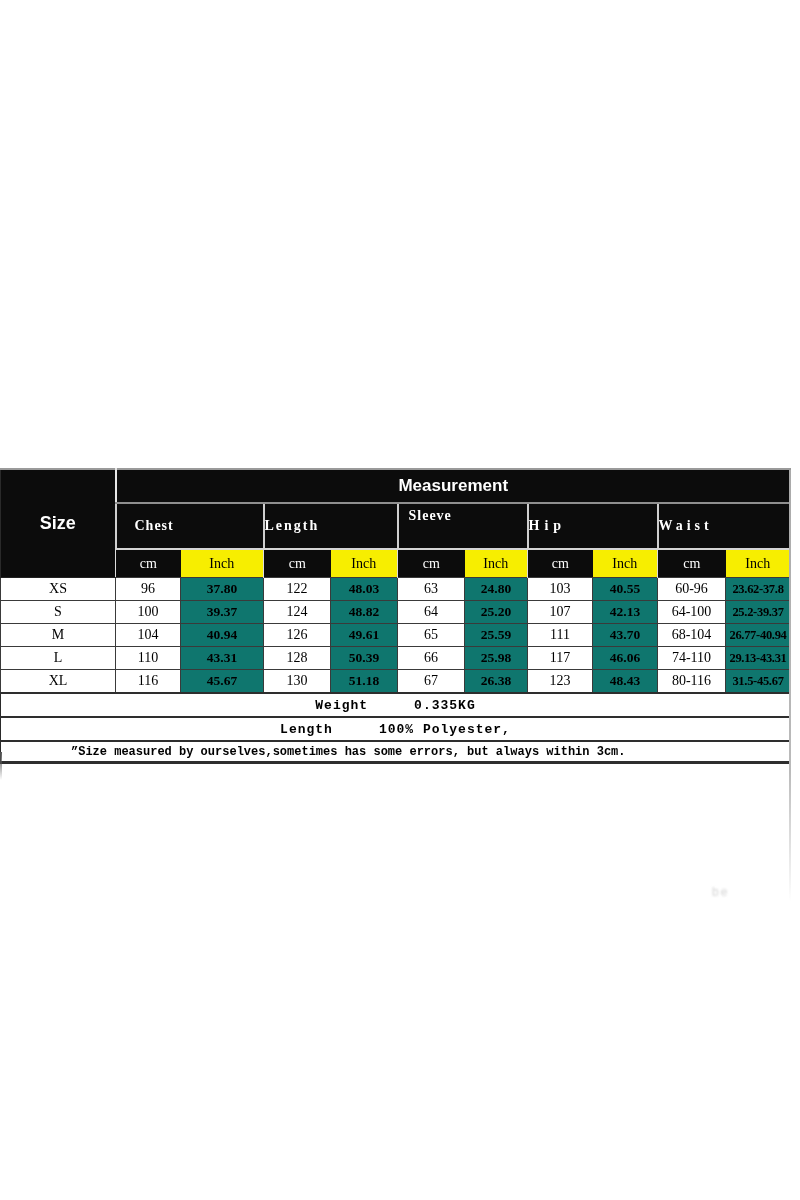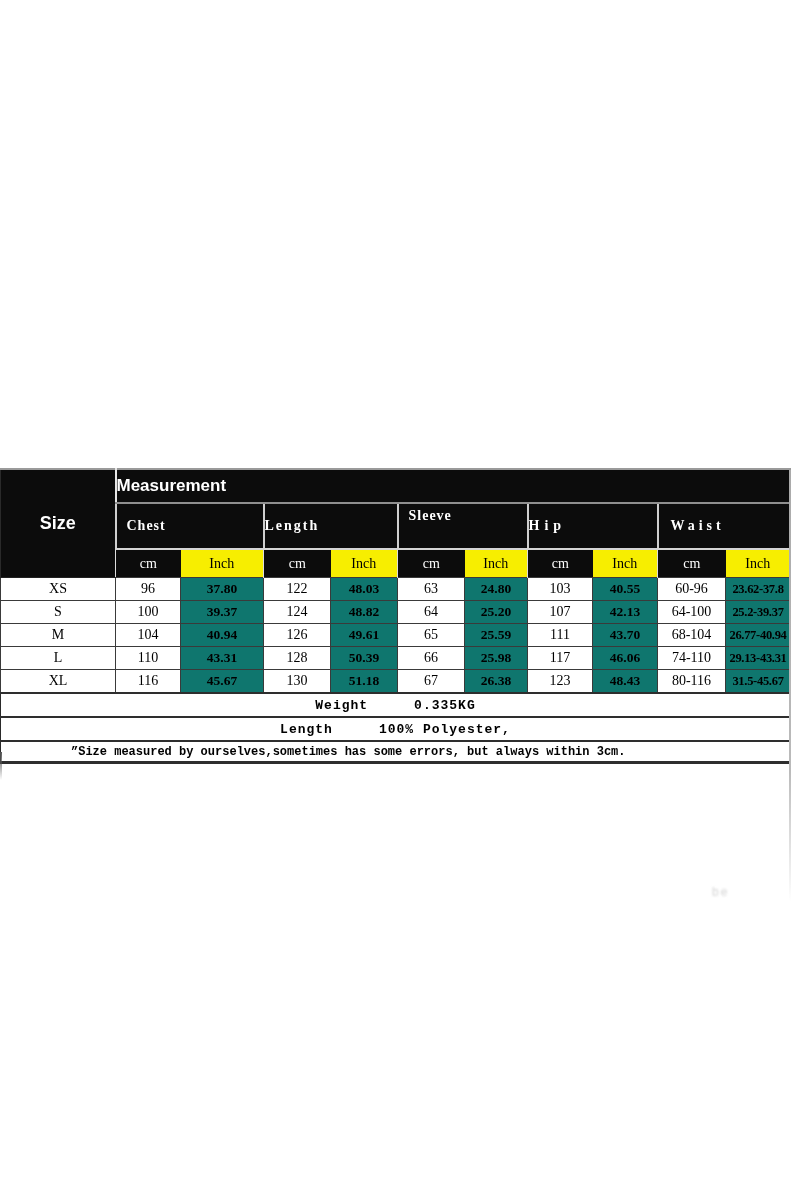--- a/index.html
+++ b/index.html
@@ -19,44 +19,44 @@
     width:790px;
     border-top:2px solid #9a9a9a;
     border-left:1px solid #2a2a2a;
     border-right:1px solid #2a2a2a;
   }
   td,th{padding:0;overflow:hidden;white-space:nowrap;}
 
   
   .hdr{background:#0c0c0c;color:#ffffff;}
   .measurement-cell{
-    height:32px;text-align:left;vertical-align:middle;
+    height:32px;text-align:center;vertical-align:middle;
     font-family:"Liberation Sans", sans-serif;
     font-weight:bold;font-size:17px;
     border-left:2px solid #e8e8e8;
     border-bottom:2px solid #8f8f8f;
   }
   .size-cell{
     font-family:"Liberation Sans", sans-serif;
     font-weight:bold;font-size:18px;
     text-align:center;vertical-align:middle;
     background:#0c0c0c;color:#fff;
     border-bottom:1px solid #222;
   }
   .grp{
     height:40px;font-weight:bold;font-size:14px;
     border-left:2px solid #cfcfcf;
     border-bottom:2px solid #d5d5d5;
     vertical-align:middle;text-align:left;
   }
-  .grp-chest{text-align:left;padding-left:10px;letter-spacing:1px;}
+  .grp-chest{text-align:left;padding-left:18px;letter-spacing:1px;}
   .grp-length{letter-spacing:2px;}
   .grp-sleeve{text-align:left;vertical-align:top;padding:4px 0 0 10px;letter-spacing:1px;}
   .grp-hip{letter-spacing:5px;}
-  .grp-waist{letter-spacing:4px;padding-left:12px;}
+  .grp-waist{letter-spacing:4px;}
 
   .unit{height:27px;font-weight:normal;font-size:14px;text-align:center;vertical-align:middle;}
   .unit-cm{background:#0c0c0c;color:#ffffff;border-left:1px solid #dddddd;}
   .unit-inch{background:#f7ee00;color:#000000;}
 
   
   .drow td{
     height:22px;font-size:14px;text-align:center;vertical-align:middle;
     border:1px solid #3a3a3a;color:#000;background:#ffffff;
   }

